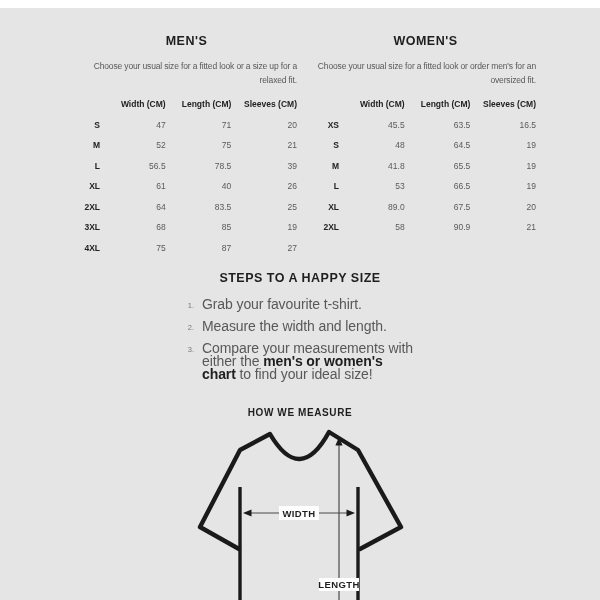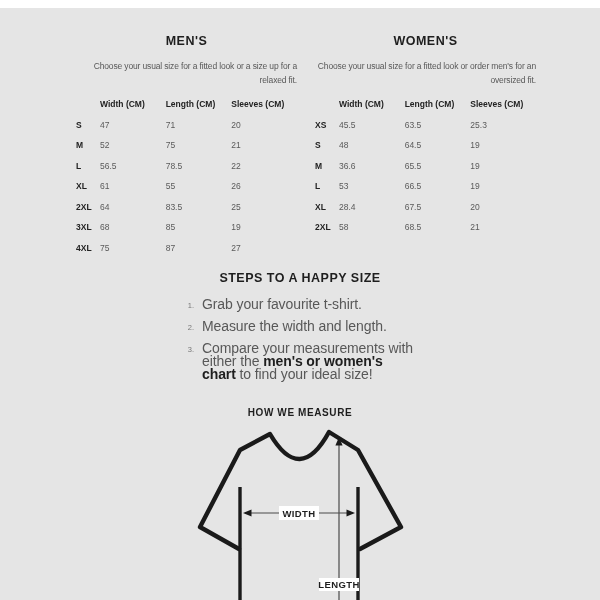--- a/index.html
+++ b/index.html
@@ -35,21 +35,21 @@
     margin-bottom:7px;
     text-align:right;
   }
   .size-table { width:100%; }
   .trow {
     display:grid;
     grid-template-columns:24px repeat(3, 1fr);
     align-items:center;
     height:20.5px;
   }
-  .tcell { font-size:8.5px; text-align:left; color:#5a5a5a; }
+  .tcell { font-size:8.5px; text-align:right; color:#5a5a5a; }
   .thead .tcell { font-weight:bold; color:#222; }
   .tcell.size { font-weight:bold; color:#222; }
 
   .steps { margin-top:13px; }
   .steps-title, .measure-title {
     font-size:12.5px;
     font-weight:bold;
     color:#1e1e1e;
     letter-spacing:.5px;
     text-align:center;
@@ -109,26 +109,26 @@
         <div class="trow">
           <div class="tcell size">M</div>
           <div class="tcell">52</div>
           <div class="tcell">75</div>
           <div class="tcell">21</div>
         </div>
         <div class="trow">
           <div class="tcell size">L</div>
           <div class="tcell">56.5</div>
           <div class="tcell">78.5</div>
-          <div class="tcell">22</div>
+          <div class="tcell">39</div>
         </div>
         <div class="trow">
           <div class="tcell size">XL</div>
           <div class="tcell">61</div>
-          <div class="tcell">55</div>
+          <div class="tcell">40</div>
           <div class="tcell">26</div>
         </div>
         <div class="trow">
           <div class="tcell size">2XL</div>
           <div class="tcell">64</div>
           <div class="tcell">83.5</div>
           <div class="tcell">25</div>
         </div>
         <div class="trow">
           <div class="tcell size">3XL</div>
@@ -152,50 +152,50 @@
         <div class="trow thead">
           <div class="tcell"></div>
           <div class="tcell">Width (CM)</div>
           <div class="tcell">Length (CM)</div>
           <div class="tcell">Sleeves (CM)</div>
         </div>
         <div class="trow">
           <div class="tcell size">XS</div>
           <div class="tcell">45.5</div>
           <div class="tcell">63.5</div>
-          <div class="tcell">25.3</div>
+          <div class="tcell">16.5</div>
         </div>
         <div class="trow">
           <div class="tcell size">S</div>
           <div class="tcell">48</div>
           <div class="tcell">64.5</div>
           <div class="tcell">19</div>
         </div>
         <div class="trow">
           <div class="tcell size">M</div>
-          <div class="tcell">36.6</div>
+          <div class="tcell">41.8</div>
           <div class="tcell">65.5</div>
           <div class="tcell">19</div>
         </div>
         <div class="trow">
           <div class="tcell size">L</div>
           <div class="tcell">53</div>
           <div class="tcell">66.5</div>
           <div class="tcell">19</div>
         </div>
         <div class="trow">
           <div class="tcell size">XL</div>
-          <div class="tcell">28.4</div>
+          <div class="tcell">89.0</div>
           <div class="tcell">67.5</div>
           <div class="tcell">20</div>
         </div>
         <div class="trow">
           <div class="tcell size">2XL</div>
           <div class="tcell">58</div>
-          <div class="tcell">68.5</div>
+          <div class="tcell">90.9</div>
           <div class="tcell">21</div>
         </div>
       </div>
     </section>
   </div>
 
   <section class="steps">
     <h2 class="steps-title">STEPS TO A HAPPY SIZE</h2>
     <div class="steps-list">
       <div class="step-item">

